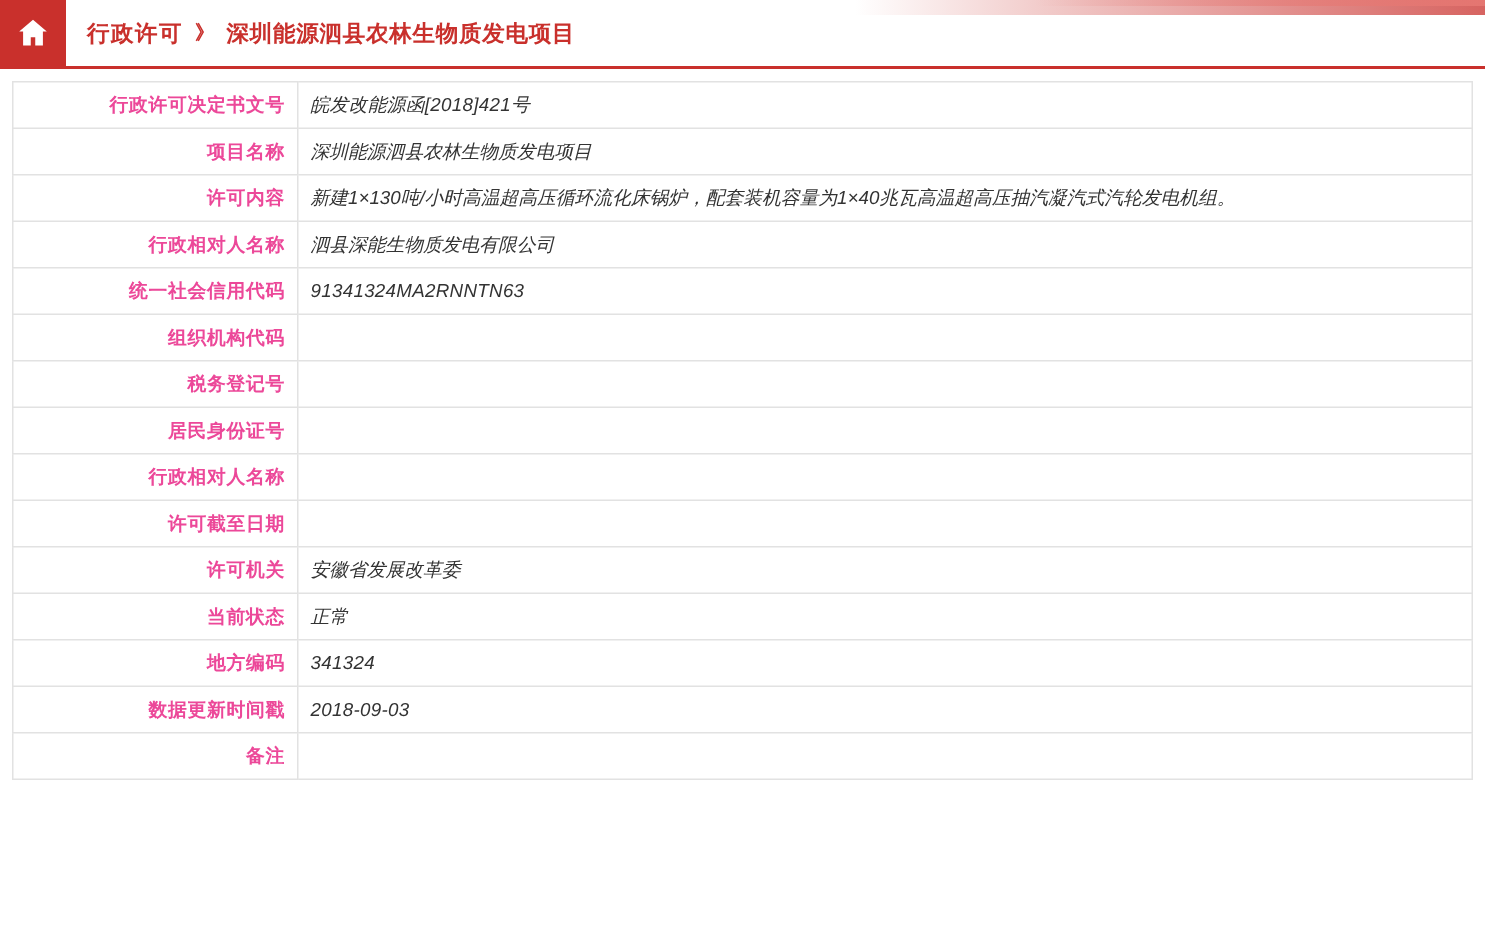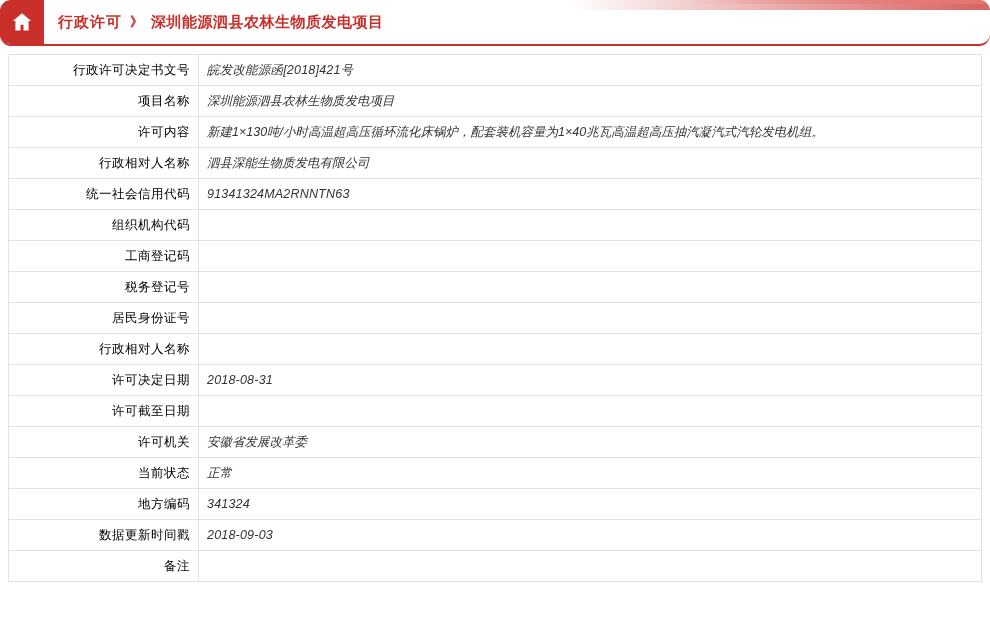--- a/index.html
+++ b/index.html
@@ -24,21 +24,20 @@
 
   
   .header {
     height: 44px;
     background: #ffffff;
     border-bottom: 2px solid #c9302c;
     display: flex;
     align-items: stretch;
     position: relative;
     overflow: hidden;
-    border-radius: 11px;
   }
   .home-badge {
     width: 44px;
     height: 44px;
     background: #c9302c;
     flex: 0 0 44px;
     display: flex;
     align-items: center;
     justify-content: center;
   }
@@ -102,22 +101,22 @@
     border: 1px solid #e2e2e2;
     padding: 4px 8px;
     vertical-align: middle;
     font-size: 12.5px;
     line-height: 1.45;
     box-sizing: border-box;
   }
   td.label {
     width: 190px;
     text-align: right;
-    color: #000000;
-    font-weight: normal;
+    color: #ec4899;
+    font-weight: bold;
     background: #ffffff;
     padding-right: 10px;
     letter-spacing: 0.5px;
   }
   td.value {
     color: #333333;
     background: #ffffff;
     font-weight: normal;
     word-break: break-all;
     padding-left: 10px;
@@ -172,38 +171,30 @@
         </tr>
         <tr>
           <td class="label">统一社会信用代码</td>
           <td class="value latin">91341324MA2RNNTN63</td>
         </tr>
         <tr>
           <td class="label">组织机构代码</td>
           <td class="value"></td>
         </tr>
         <tr>
-          <td class="label">工商登记码</td>
-          <td class="value"></td>
-        </tr>
-        <tr>
           <td class="label">税务登记号</td>
           <td class="value"></td>
         </tr>
         <tr>
           <td class="label">居民身份证号</td>
           <td class="value"></td>
         </tr>
         <tr>
           <td class="label">行政相对人名称</td>
           <td class="value"></td>
-        </tr>
-        <tr>
-          <td class="label">许可决定日期</td>
-          <td class="value latin">2018-08-31</td>
         </tr>
         <tr>
           <td class="label">许可截至日期</td>
           <td class="value"></td>
         </tr>
         <tr>
           <td class="label">许可机关</td>
           <td class="value">安徽省发展改革委</td>
         </tr>
         <tr>

